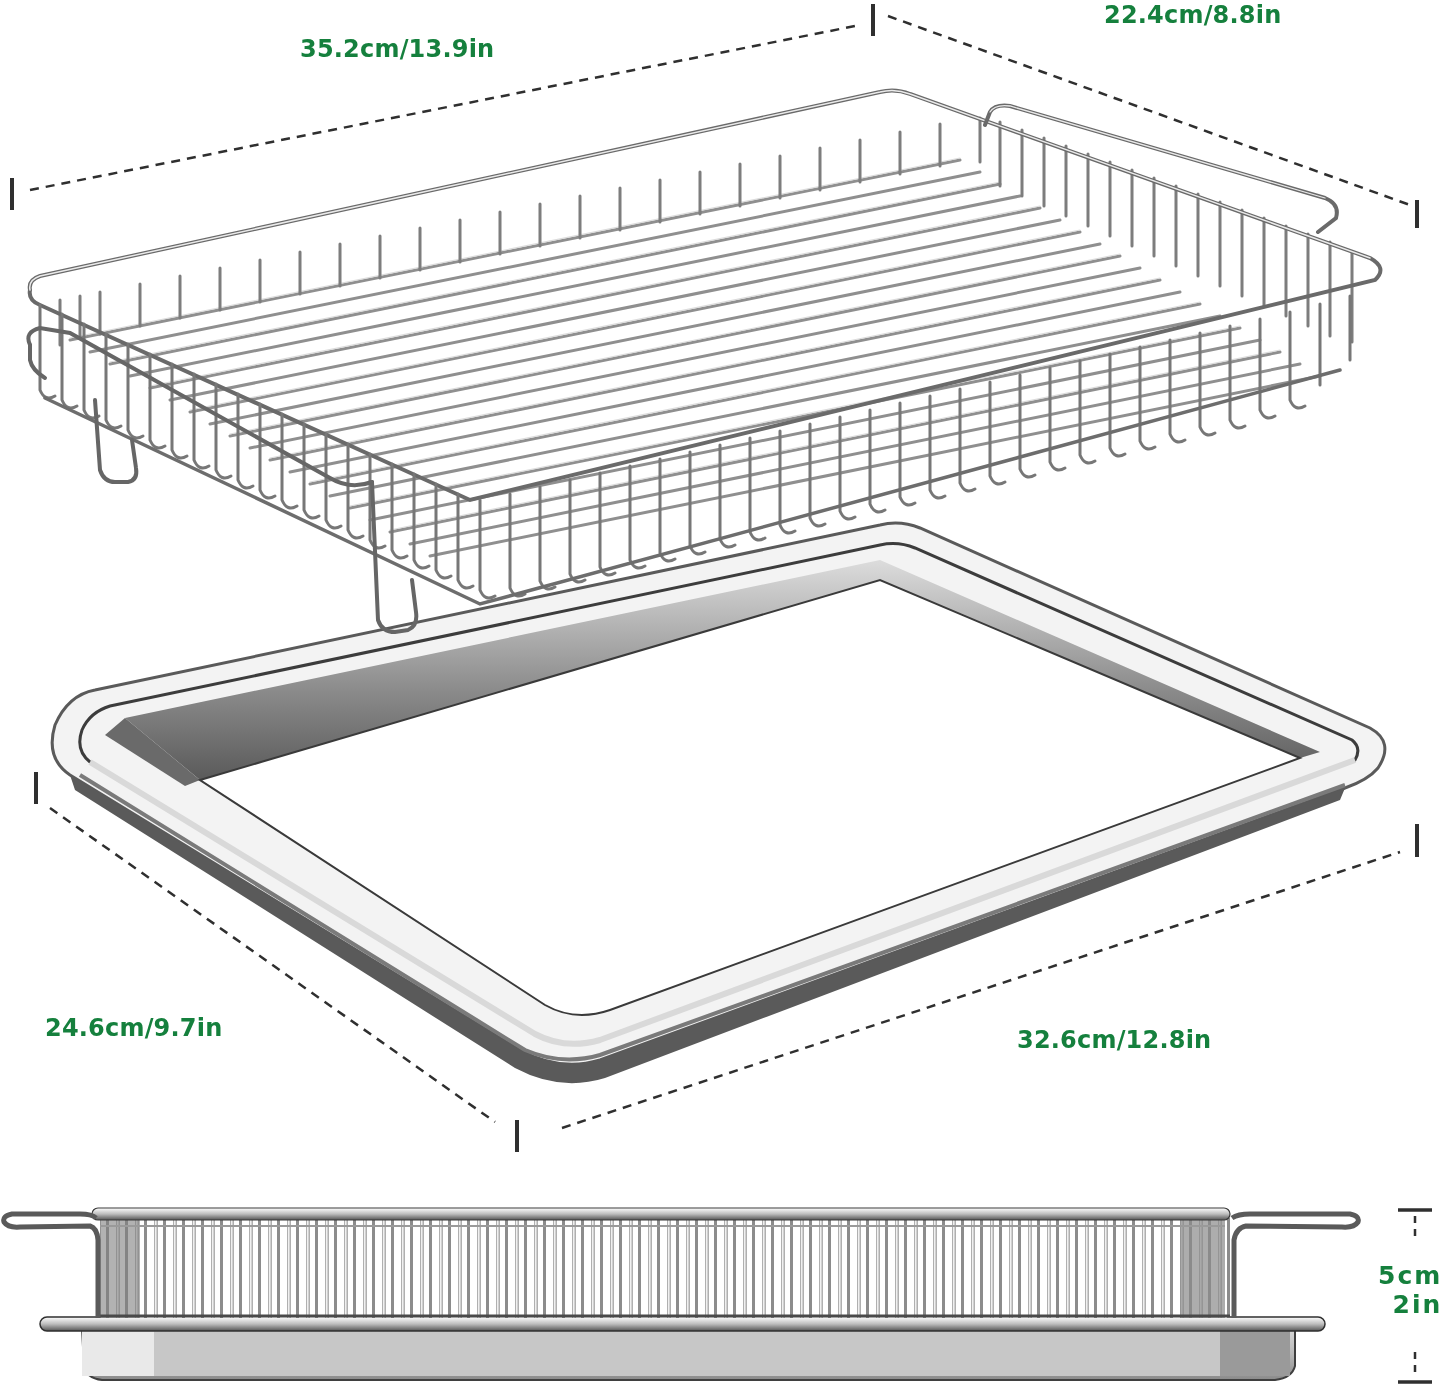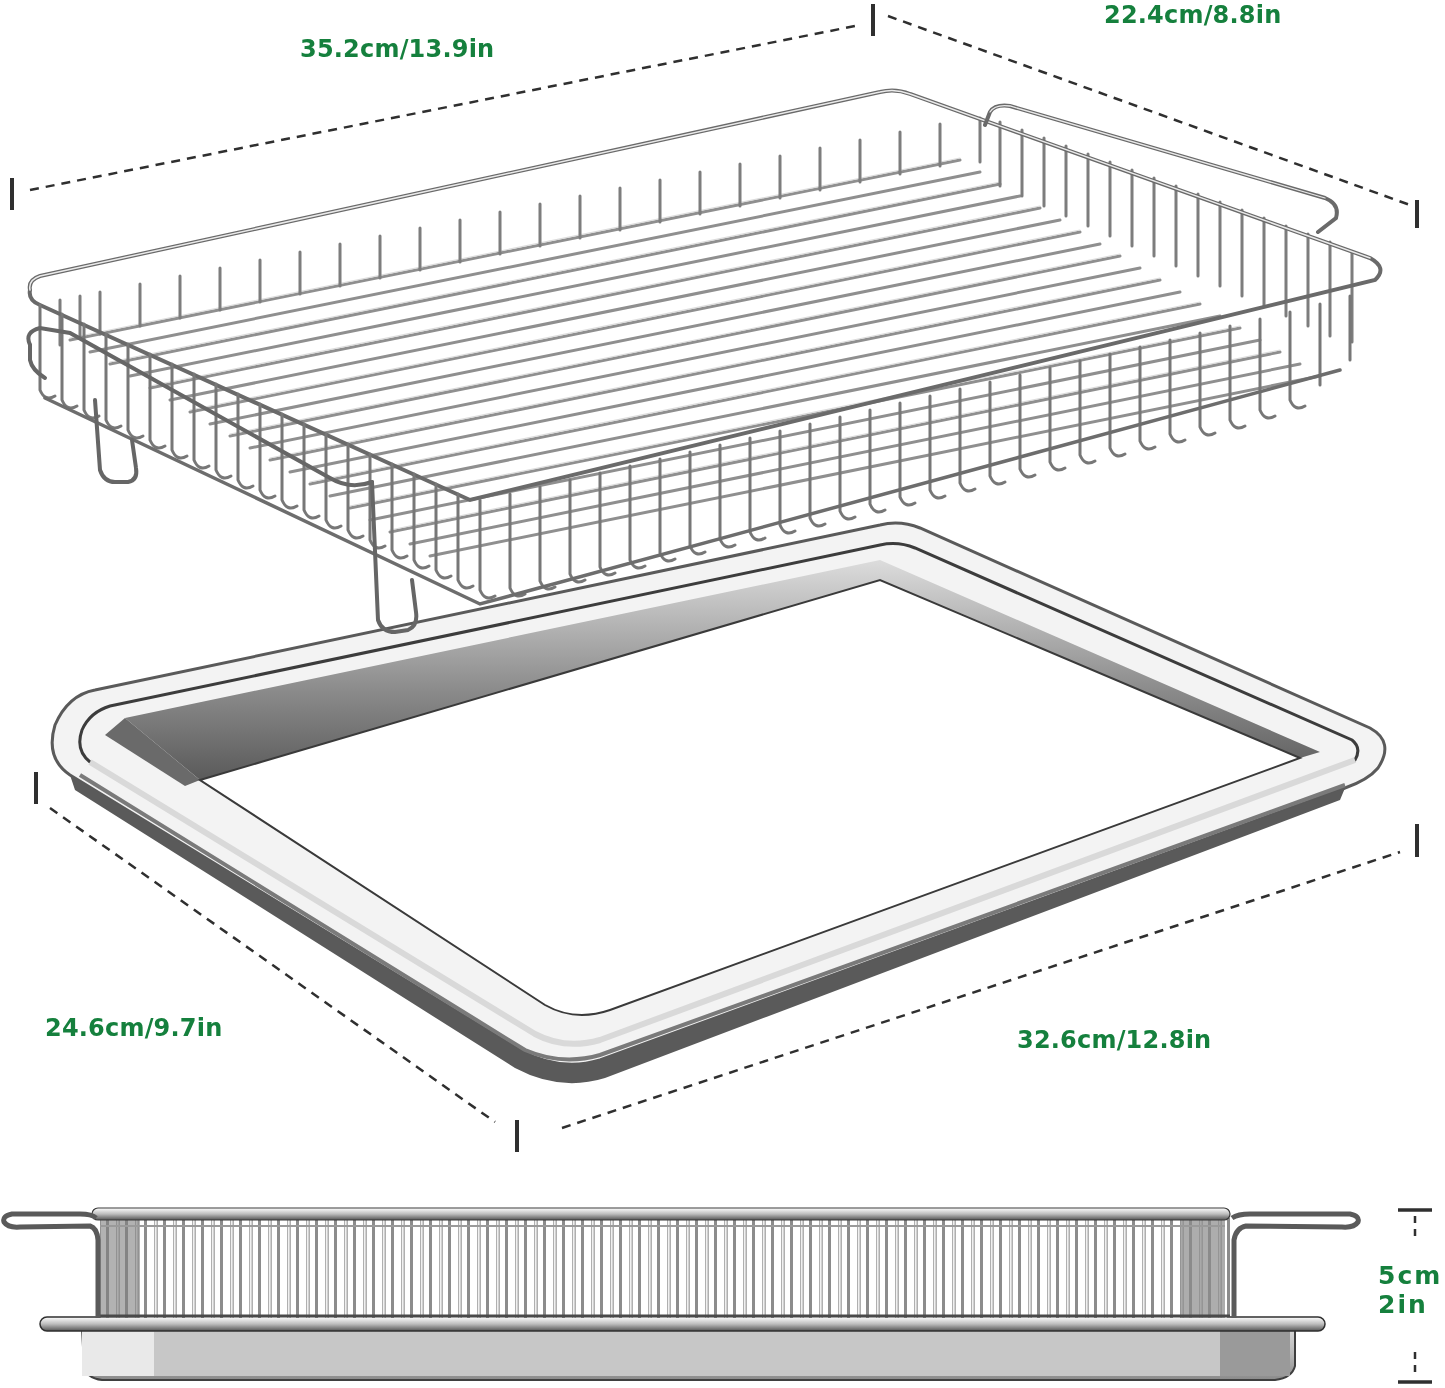--- a/index.html
+++ b/index.html
@@ -1,21 +1,21 @@
 <!DOCTYPE html>
 <html><head>
 <meta charset="utf-8">
 <style>
   html, body { margin: 0; padding: 0; background: #ffffff; }
   body { width: 1445px; height: 1388px; position: relative; overflow: hidden;
          font-family: "DejaVu Sans", "Liberation Sans", sans-serif; }
   .canvas { position: absolute; left: 0; top: 0; width: 1445px; height: 1388px; }
   .label { position: absolute; color: #15803d; font-weight: bold; font-size: 24px;
            letter-spacing: 0.2px; white-space: nowrap; line-height: 1; }
-  .label.height { font-size: 25px; text-align: left; line-height: 1.15; letter-spacing: 2px; }
+  .label.height { font-size: 25px; text-align: right; line-height: 1.15; letter-spacing: 2px; }
 </style>
 </head>
 <body>
 
 <svg class="canvas" viewBox="0 0 1445 1388" width="1445" height="1388" xmlns="http://www.w3.org/2000/svg">
   <defs>
     <linearGradient id="trayRim" x1="0" y1="0" x2="0" y2="1">
       <stop offset="0" stop-color="#f4f4f4"></stop>
       <stop offset="0.5" stop-color="#9a9a9a"></stop>
       <stop offset="1" stop-color="#3c3c3c"></stop>

